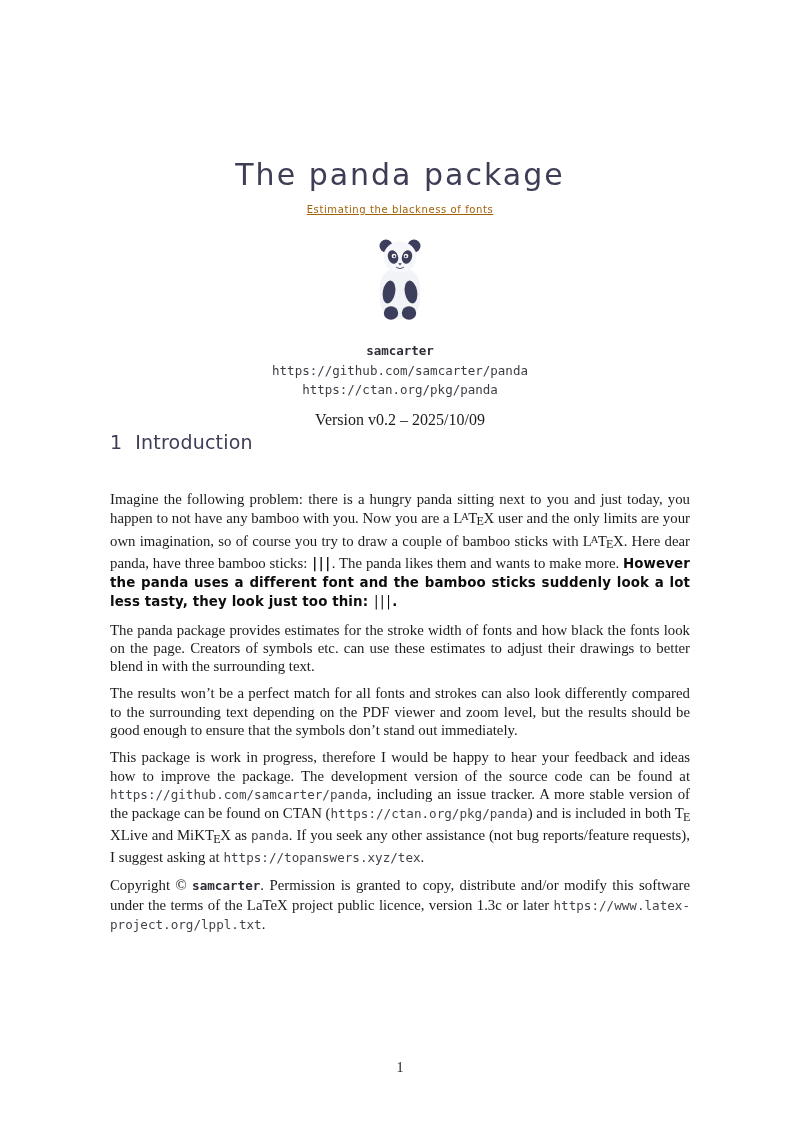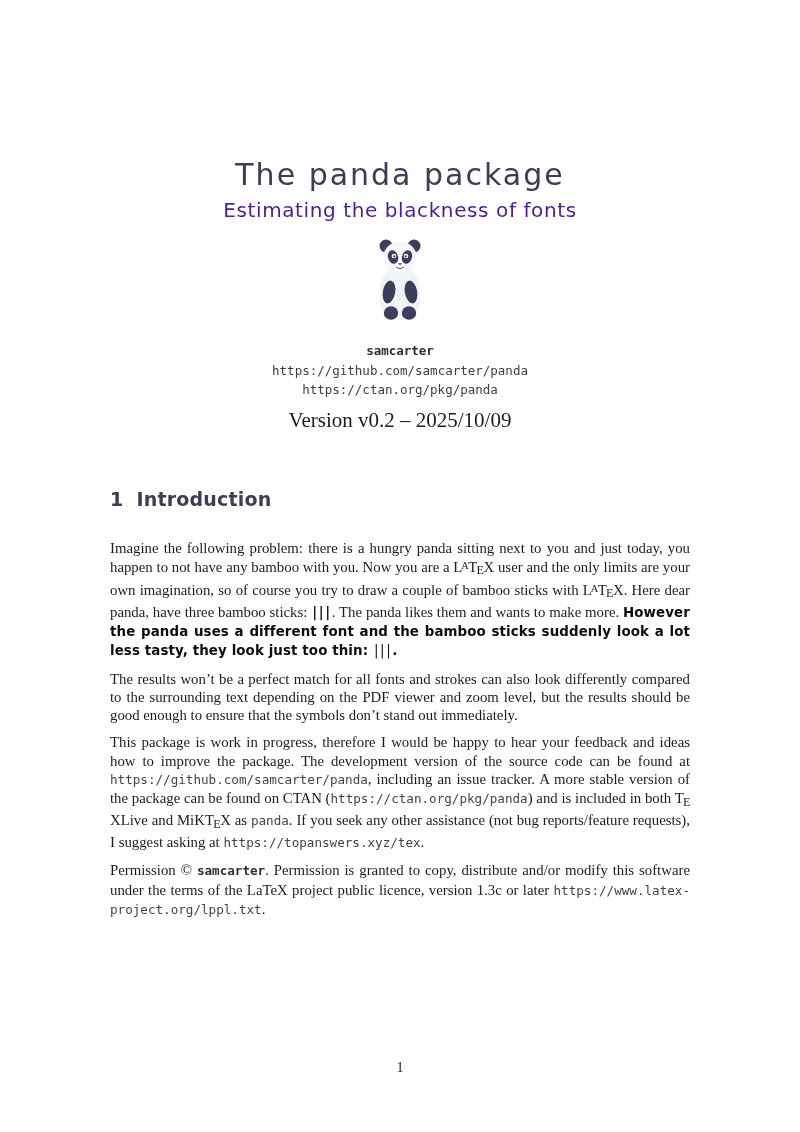--- a/index.html
+++ b/index.html
@@ -16,48 +16,47 @@
 
   
   .titlepage { margin-top:158px; text-align:center; }
   .doc-title {
     font-family:"DejaVu Sans", sans-serif;
     font-size:30px; font-weight:400; letter-spacing:2px;
     color:#3d3d56; line-height:34px;
   }
   .doc-subtitle {
     font-family:"DejaVu Sans", sans-serif;
-    font-size:20px; font-weight:500; letter-spacing:0.6px;
-    color:#4c1d95; line-height:22px; margin-top:7px;
+    font-size:10px; font-weight:500; letter-spacing:0.6px;
+    color:#a16207; line-height:22px; margin-top:7px;text-decoration:underline;
   }
   .panda-wrap { margin-top:15px; line-height:0; }
   .author-block {
     margin-top:17px;
     font-family:"DejaVu Sans Mono", monospace;
     font-size:12.5px; line-height:19.5px; color:#3c3c44;
   }
   .author-name { font-weight:700; color:#2e2e36; }
-  .version-line { margin-top:10px; font-size:21px; color:#1b1b1b; line-height:20px; }
+  .version-line { margin-top:10px; font-size:16px; color:#1b1b1b; line-height:20px; }
 
   
   .section-heading {
-    margin-top:57px;
     font-family:"DejaVu Sans", sans-serif;
-    font-size:19px; font-weight:700; color:#3d3d56;
+    font-size:19px; font-weight:400; color:#3d3d56;
     line-height:24px; letter-spacing:0.2px;
   }
   .section-heading .sec-num { margin-right:13px; }
 
   
   .body-par {
     margin:9px 0 0 0;
     font-size:14.8px; line-height:18.3px;
     text-align:justify; color:#1b1b1b;
   }
-  .first-par { margin-top:28px; }
+  .first-par { margin-top:36px; }
 
   
   .s-bold {
     font-family:"DejaVu Sans", sans-serif;
     font-weight:800; font-size:13.4px; letter-spacing:0.1px; color:#0d0d0d;
   }
   .s-mono {
     font-family:"DejaVu Sans Mono", monospace;
     font-size:12.6px; color:#43434b;
   }
@@ -132,20 +131,21 @@
       </div>
 
       <div class="version-line">Version v0.2 – 2025/10/09</div>
     </div>
 
     <div class="section-heading">
       <span class="sec-num">1</span><span>Introduction</span>
     </div>
 
     <p class="body-par first-par"><span>Imagine the following problem: there is a hungry panda sitting next to you and just today, you happen to not have any bamboo with you. Now you are a </span><span class="s-tex">L<span class="tex-a">A</span>T<span class="tex-e">E</span>X</span><span> user and the only limits are your own imagination, so of course you try to draw a couple of bamboo sticks with </span><span class="s-tex">L<span class="tex-a">A</span>T<span class="tex-e">E</span>X</span><span>. Here dear panda, have three bamboo sticks: </span><span class="s-sticks">|||</span><span>. The panda likes them and wants to make more. </span><span class="s-bold">However the panda uses a different font and the bamboo sticks suddenly look a lot less tasty, they look just too thin: </span><span class="s-sticks-thin">|||</span><span class="s-bold">.</span></p>
+    <p class="body-par"><span>The panda package provides estimates for the stroke width of fonts and how black the fonts look on the page. Creators of symbols etc. can use these estimates to adjust their drawings to better blend in with the surrounding text.</span></p>
     <p class="body-par"><span>The results won’t be a perfect match for all fonts and strokes can also look differently compared to the surrounding text depending on the PDF viewer and zoom level, but the results should be good enough to ensure that the symbols don’t stand out immediately.</span></p>
     <p class="body-par"><span>This package is work in progress, therefore I would be happy to hear your feedback and ideas how to improve the package. The development version of the source code can be found at </span><span class="s-mono">https://github.com/samcarter/panda</span><span>, including an issue tracker. A more stable version of the package can be found on CTAN (</span><span class="s-mono">https://ctan.org/pkg/panda</span><span>) and is included in both </span><span class="s-tex">T<span class="tex-e">E</span>X</span><span>Live and MiK</span><span class="s-tex">T<span class="tex-e">E</span>X</span><span> as </span><span class="s-mono">panda</span><span>. If you seek any other assistance (not bug reports/feature requests), I suggest asking at </span><span class="s-mono">https://topanswers.xyz/tex</span><span>.</span></p>
-    <p class="body-par"><span>Permission © </span><span class="s-monobold">samcarter</span><span>. Permission is granted to copy, distribute and/or modify this software under the terms of the LaTeX project public licence, version 1.3c or later </span><span class="s-mono">https://www.latex-project.org/lppl.txt</span><span>.</span></p>
+    <p class="body-par"><span>Copyright © </span><span class="s-monobold">samcarter</span><span>. Permission is granted to copy, distribute and/or modify this software under the terms of the LaTeX project public licence, version 1.3c or later </span><span class="s-mono">https://www.latex-project.org/lppl.txt</span><span>.</span></p>
 
   </div>
 
   <div class="page-number">1</div>
 </div>
 
 </body></html>

